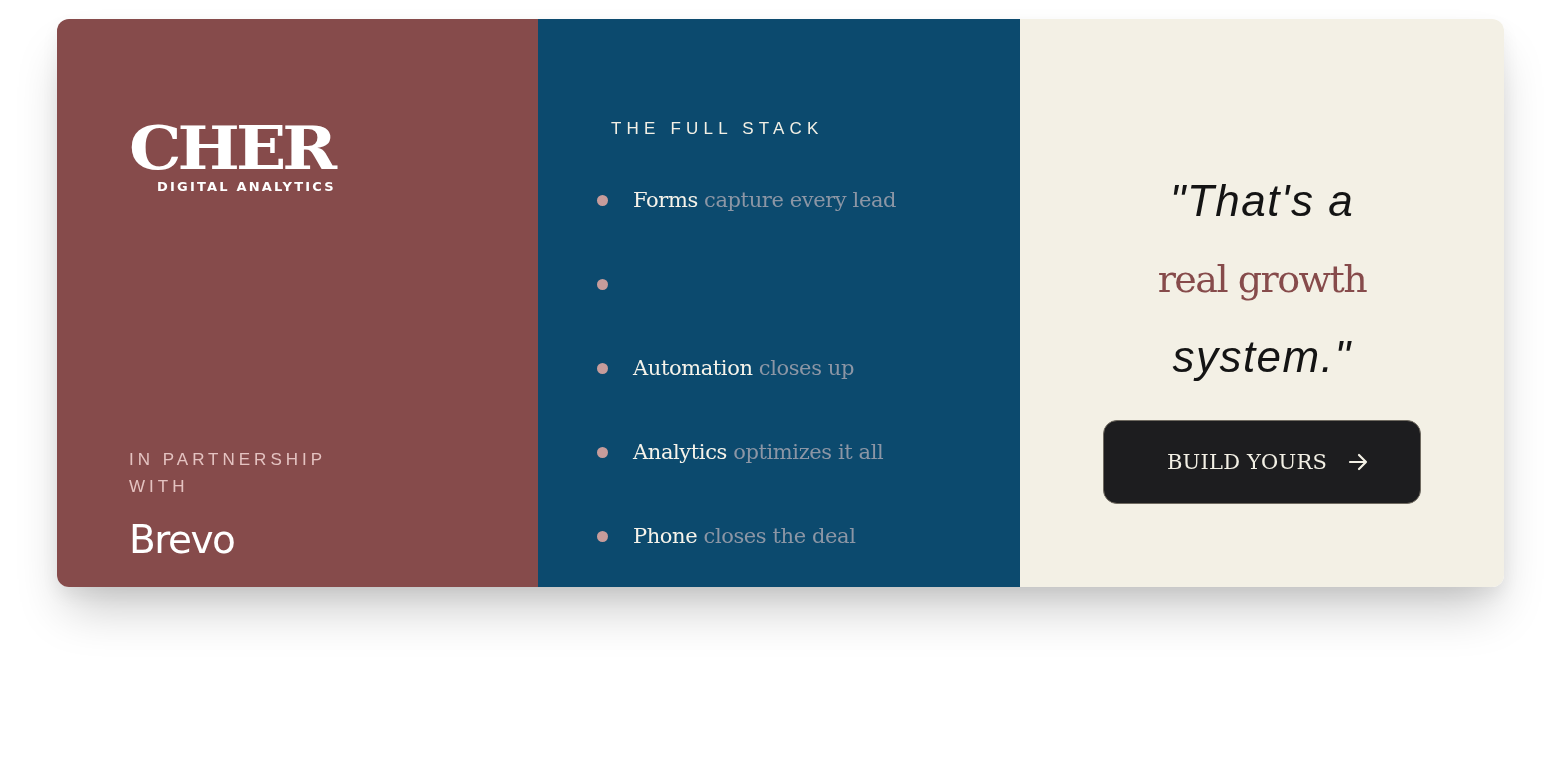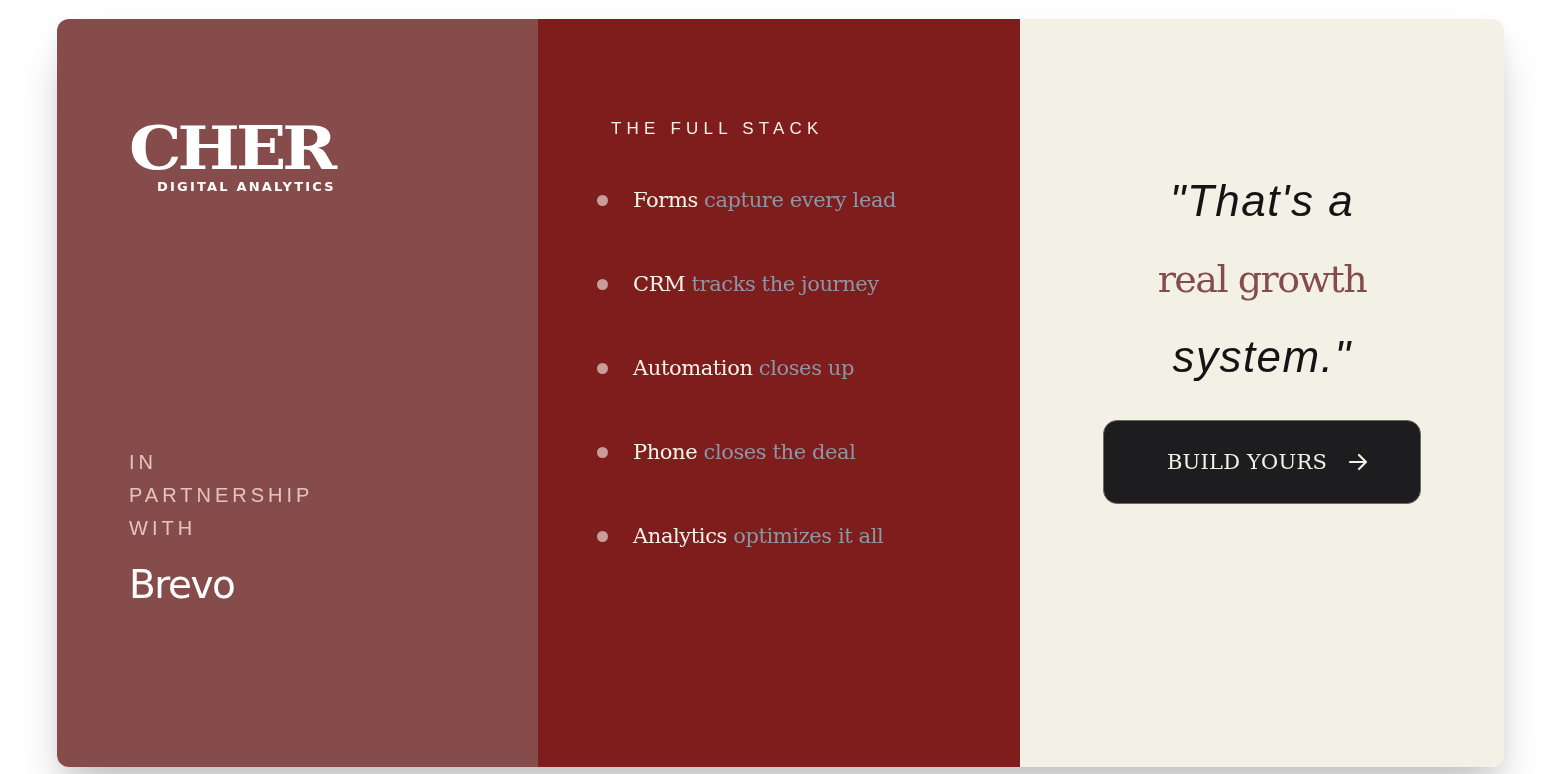--- a/index.html
+++ b/index.html
@@ -8,29 +8,29 @@
       background: #ffffff;
       overflow: hidden;
     }
     .stage {
       position: relative;
       width: 1562px; height: 774px;
     }
     .card {
       position: absolute;
       left: 57px; top: 19px;
-      width: 1447px; height: 748px;
+      width: 1447px; height: 568px;
       border-radius: 12px;
       overflow: hidden;
       display: flex;
       box-shadow: 0 30px 50px -10px rgba(0,0,0,0.22), 0 8px 18px rgba(0,0,0,0.06);
     }
     .col { position: relative; height: 100%; }
     .col-brand { width: 481px; background: #864b4b; }
-    .col-stack { width: 482px; background: #7f1d1d; }
+    .col-stack { width: 482px; background: #0c4a6e; }
     .col-quote { width: 484px; background: #f3f0e5; }
 
     
     .logo {
       position: absolute;
       left: 72px; top: 98px;
       width: 210px;
     }
     .logo-wordmark {
       display: block;
@@ -55,22 +55,22 @@
       color: #ffffff;
       white-space: nowrap;
     }
     .partner {
       position: absolute;
       left: 72px; top: 427px;
     }
     .partner-label {
       width: 220px;
       font-family: "Liberation Sans", sans-serif;
-      font-size: 20px;
-      line-height: 33px;
+      font-size: 17px;
+      line-height: 27px;
       letter-spacing: 4px;
       color: #e4c3c1;
     }
     .partner-logo {
       display: block;
       margin-top: 20px;
       font-family: "DejaVu Sans", sans-serif;
       font-size: 39px;
       letter-spacing: -1.5px;
       line-height: 40px;
@@ -188,44 +188,40 @@
       <ul class="stack-list">
         <li class="stack-item">
           <span class="bullet"></span>
           <span class="stack-text">
             <span class="stack-key">Forms</span>
             <span class="stack-desc">capture every lead</span>
           </span>
         </li>
         <li class="stack-item">
           <span class="bullet"></span>
-          <span class="stack-text">
-            <span class="stack-key">CRM</span>
-            <span class="stack-desc">tracks the journey</span>
-          </span>
         </li>
         <li class="stack-item">
           <span class="bullet"></span>
           <span class="stack-text">
             <span class="stack-key">Automation</span>
             <span class="stack-desc">closes up</span>
           </span>
         </li>
         <li class="stack-item">
           <span class="bullet"></span>
           <span class="stack-text">
+            <span class="stack-key">Analytics</span>
+            <span class="stack-desc">optimizes it all</span>
+          </span>
+        </li>
+        <li class="stack-item">
+          <span class="bullet"></span>
+          <span class="stack-text">
             <span class="stack-key">Phone</span>
             <span class="stack-desc">closes the deal</span>
-          </span>
-        </li>
-        <li class="stack-item">
-          <span class="bullet"></span>
-          <span class="stack-text">
-            <span class="stack-key">Analytics</span>
-            <span class="stack-desc">optimizes it all</span>
           </span>
         </li>
       </ul>
     </section>
 
     <section class="col col-quote">
       <blockquote class="quote">
         <span class="quote-line1">"That's a</span>
         <span class="quote-line2">real growth</span>
         <span class="quote-line3">system."</span>

